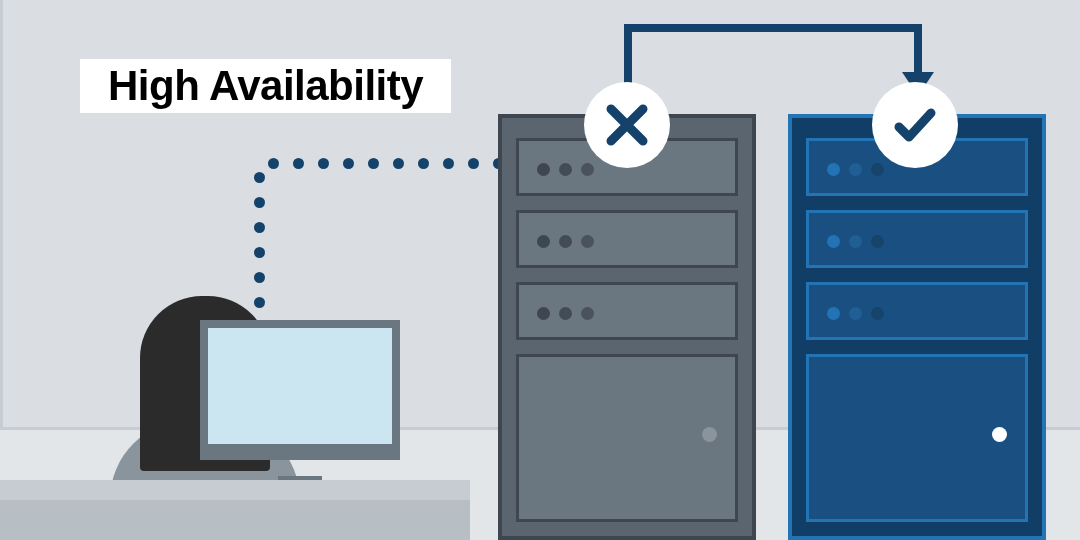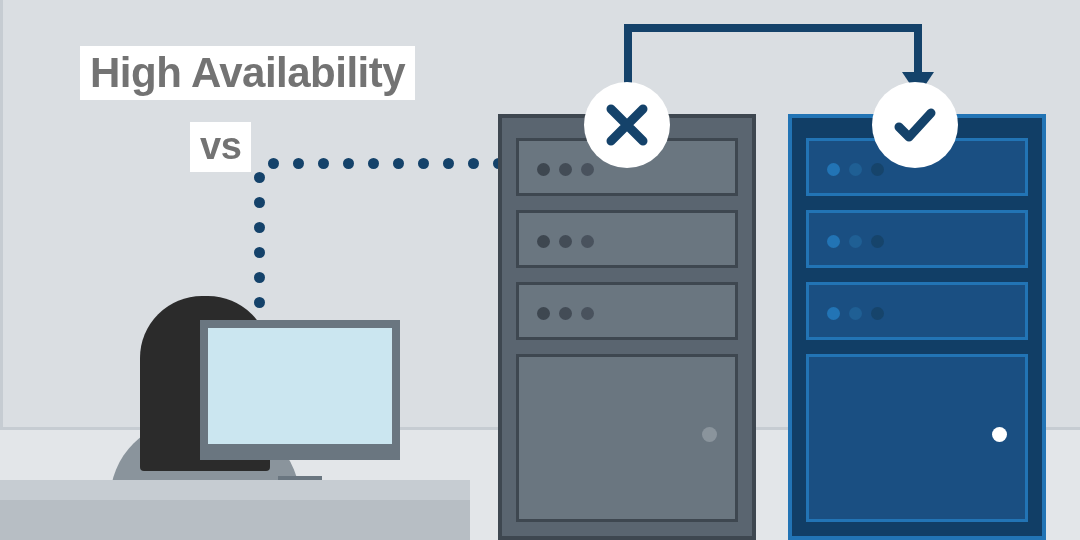--- a/index.html
+++ b/index.html
@@ -4,21 +4,21 @@
 <style>
 * { margin: 0; padding: 0; box-sizing: border-box; }
 body { width: 1080px; height: 540px; overflow: hidden; font-family: Arial, Helvetica, sans-serif; position: relative; }
 .scene { width: 1080px; height: 540px; position: relative; background: #dadee2; }
 .wall-line-v { position: absolute; left: 0; top: 0; width: 3px; height: 430px; background: #c6ccd2; }
 .wall-line-h { position: absolute; left: 0; top: 427px; width: 1080px; height: 3px; background: #c6ccd2; }
 .floor { position: absolute; left: 0; top: 430px; width: 1080px; height: 110px; background: #e3e6e9; }
 .desk-top { position: absolute; left: 0; top: 480px; width: 470px; height: 20px; background: #c6ccd2; }
 .desk-front { position: absolute; left: 0; top: 500px; width: 470px; height: 40px; background: #b7bec4; }
 
-.title { position: absolute; background: #fff; color: #737373; font-weight: 800; font-size: 42px; padding: 2px 10px; line-height: 1.2; letter-spacing: -0.5px; }
+.title { position: absolute; background: #fff; color: #000000; font-weight: 800; font-size: 42px; padding: 2px 28px; line-height: 1.2; letter-spacing: -0.5px; margin-top: 13px; }
 .t1 { left: 80px; top: 46px; }
 .t2 { left: 190px; top: 122px; font-size: 38px; }
 .t3 { left: 70px; top: 188px; }
 
 .monitor-screen { position: absolute; left: 200px; top: 320px; width: 200px; height: 140px; background: #cbe6f0; border: 8px solid #6a7680; border-bottom-width: 16px; }
 .monitor-stand { position: absolute; left: 278px; top: 476px; width: 44px; height: 12px; background: #6a7680; }
 .monitor-base { position: absolute; left: 258px; top: 486px; width: 84px; height: 10px; background: #6a7680; border-radius: 2px; }
 
 .hair { position: absolute; left: 140px; top: 296px; width: 130px; height: 175px; background: #2b2b2b; border-radius: 62px 62px 4px 4px; }
 .shoulders { position: absolute; left: 110px; top: 420px; width: 190px; height: 80px; background: #8a949c; border-radius: 80px 80px 0 0; }
@@ -60,21 +60,20 @@
 </style>
 </head>
 <body>
 
 <div class="scene">
   <div class="wall-line-v"></div>
   <div class="wall-line-h"></div>
   <div class="floor"></div>
 
   <div class="title t1">High Availability</div>
-  <div class="title t2">vs</div>
 
   <div class="dots-h dh1">
     <div class="dot"></div>
       <div class="dot"></div>
       <div class="dot"></div>
       <div class="dot"></div>
       <div class="dot"></div>
     <div class="dot"></div>
       <div class="dot"></div>
       <div class="dot"></div>

